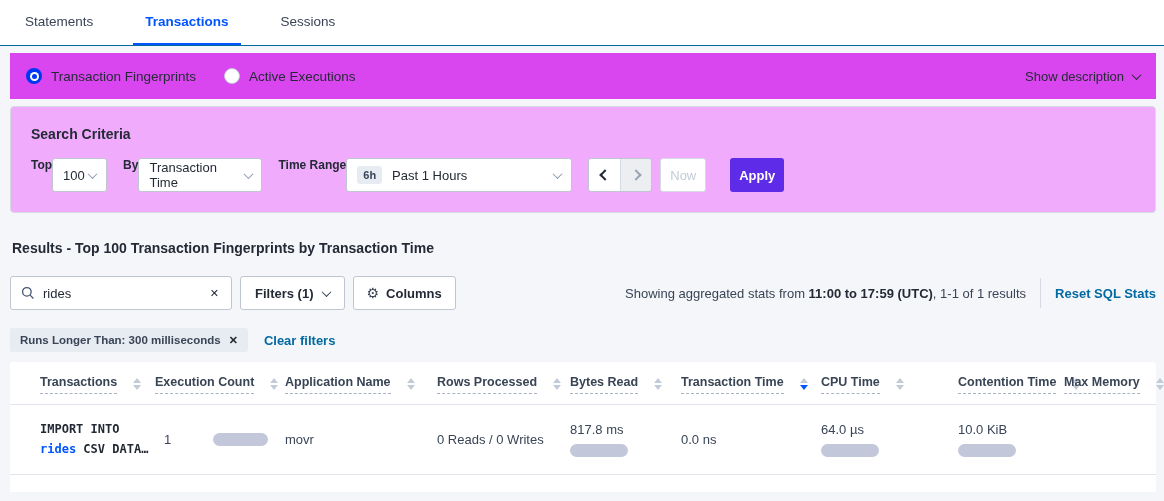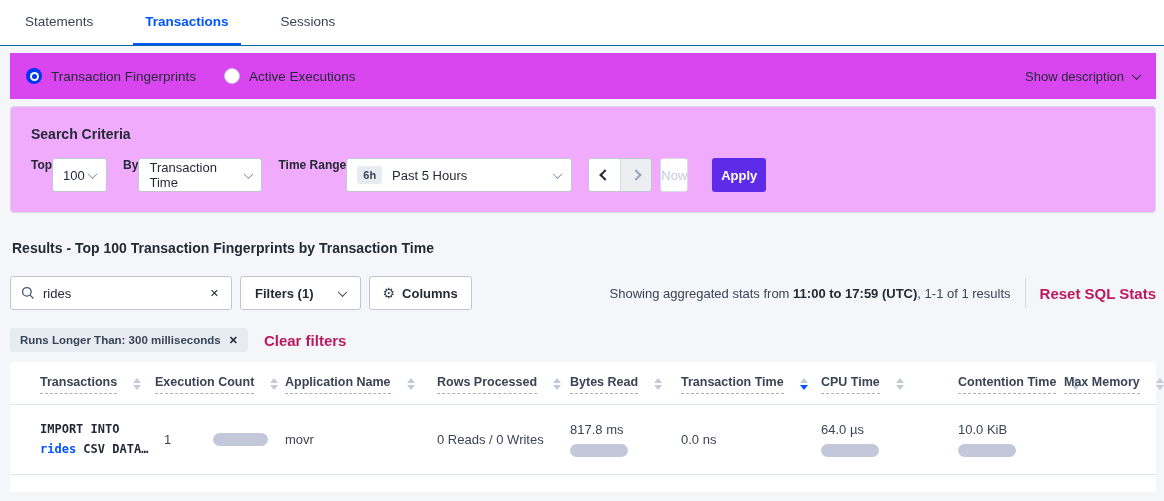--- a/index.html
+++ b/index.html
@@ -73,42 +73,42 @@
     border-radius:3px; padding:3px 6px; margin-right:10px; }
   .nav-group { display:flex; border:1px solid #C0C6D0; border-radius:3px; overflow:hidden; height:34px; }
   .nav-btn { width:31px; display:flex; align-items:center; justify-content:center;
     background:#fff; cursor:pointer; color:#242A35; }
   .nav-btn.disabled { background:#ECEEF2; color:#9AA5B5; border-left:1px solid #D6DBE3; cursor:default; }
   .btn {
     height:34px; border:1px solid #C0C6D0; border-radius:3px; background:#fff;
     display:flex; align-items:center; justify-content:center;
     font-size:13px; color:#242A35; cursor:pointer;
   }
-  .btn-now { width:28px; margin-left:8px; color:#C3CAD6; border-color:#D6DBE3; cursor:default; }
+  .btn-now { width:46px; margin-left:8px; color:#C3CAD6; border-color:#D6DBE3; cursor:default; }
   .btn-apply { width:54px; margin-left:24px; background:#5E2BE8; border:none;
     color:#fff; font-weight:bold; }
 
   
   .results-heading { margin-top:27px; padding-left:2px; font-size:14px; font-weight:bold; color:#242A35; }
   .controls-row { display:flex; align-items:center; margin-top:20px; }
   .search-box {
     width:222px; height:34px; border:1px solid #C0C6D0; border-radius:3px; background:#fff;
     display:flex; align-items:center; padding:0 10px;
   }
   .search-box input { border:none; outline:none; flex:1; font-size:13px; color:#242A35;
     font-family:"Liberation Sans", sans-serif; margin-left:8px; min-width:0; background:transparent; }
   .clear-x { color:#242A35; font-size:11px; cursor:pointer; padding:2px; }
-  .btn-filters { margin-left:8px; padding:1px 14px; font-weight:bold; gap:25px; }
+  .btn-filters { margin-left:8px; padding:1px 14px; font-weight:bold; gap:9px; }
   .btn-filters .chev { color:#394455; }
   .btn-columns { margin-left:8px; padding:0 13px; font-weight:bold; gap:7px; }
   .gear { font-size:14px; color:#394455; font-weight:normal; }
   .stats { margin-left:auto; font-size:13px; color:#394455; white-space:nowrap; }
   .stats b { color:#242A35; }
   .vdiv { width:1px; height:30px; background:#D6DBE3; margin:0 14px; }
-  .link { color:#be185d; font-size:15px; font-weight:bold; cursor:pointer; text-decoration:none; white-space:nowrap; }
+  .link { color:#0369a1; font-size:13px; font-weight:bold; cursor:pointer; text-decoration:none; white-space:nowrap; }
 
   
   .chip-row { display:flex; align-items:center; margin-top:18px; }
   .chip { background:#E7ECF3; border-radius:3px; height:24px; display:flex; align-items:center;
     padding:0 10px; font-size:11.5px; font-weight:bold; color:#394455; }
   .chip-x { margin-left:8px; font-size:11px; cursor:pointer; color:#242A35; }
   .clear-filters { margin-left:16px; }
 
   
   .table-card { background:#fff; margin-top:10px; border-radius:3px 3px 0 0; min-height:130px; }
@@ -181,21 +181,21 @@
         <span class="field-label">By</span>
         <div class="select sel-by">
           <span>Transaction Time</span>
           <span class="chev down"></span>
         </div>
       </div>
       <div class="field">
         <span class="field-label">Time Range</span>
         <div class="select sel-time">
           <span class="badge-6h">6h</span>
-          <span>Past 5 Hours</span>
+          <span>Past 1 Hours</span>
           <span class="chev down"></span>
         </div>
       </div>
       <div class="nav-group">
         <div class="nav-btn">
           <span class="chev left"></span>
         </div>
         <div class="nav-btn disabled">
           <span class="chev right"></span>
         </div>

